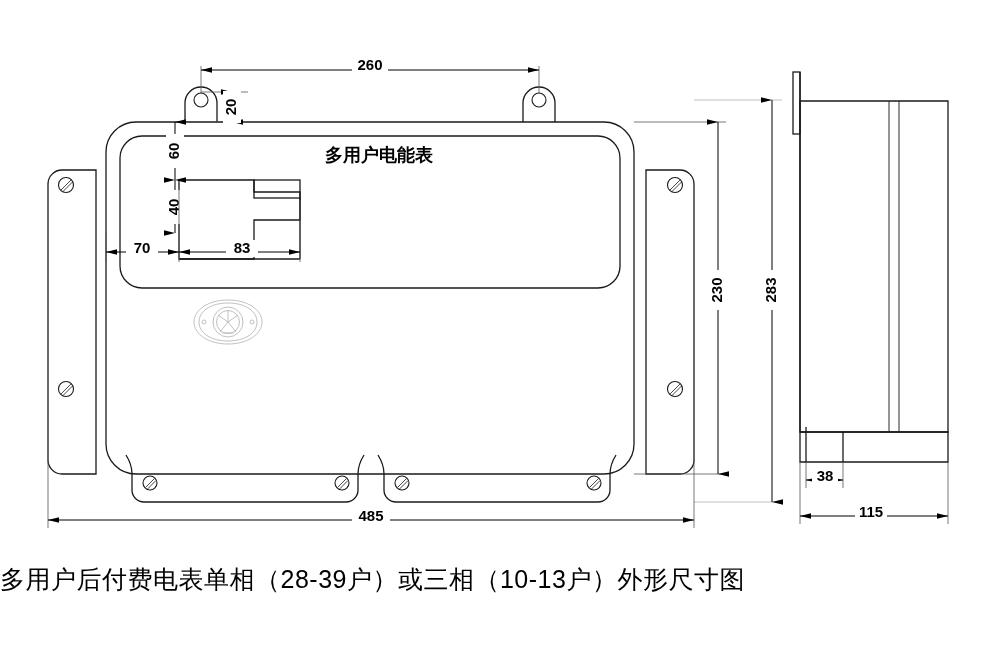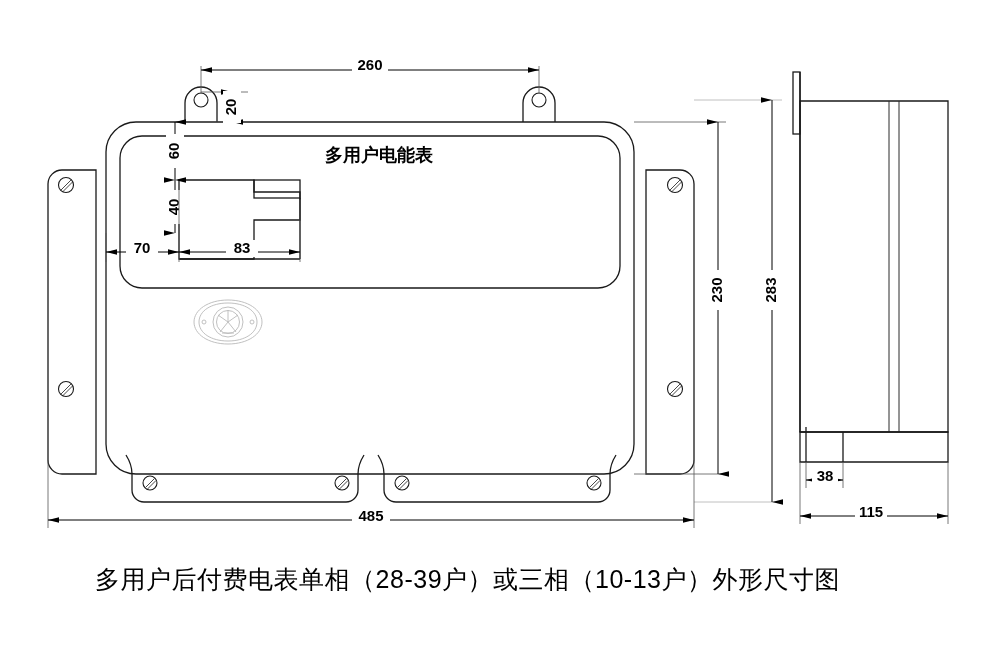--- a/index.html
+++ b/index.html
@@ -23,21 +23,21 @@
     top: 0;
     width: 1000px;
     height: 648px;
     display: block;
   }
   .caption {
     position: absolute;
     left: 0;
     top: 563px;
     width: 840px;
-    text-align: right;
+    text-align: left;
     font-family: "Liberation Sans", sans-serif;
     font-size: 25px;
     color: #000000;
     letter-spacing: 0.5px;
     white-space: nowrap;
   }
   text {
     font-family: "Liberation Sans", sans-serif;
     fill: #000000;
   }

